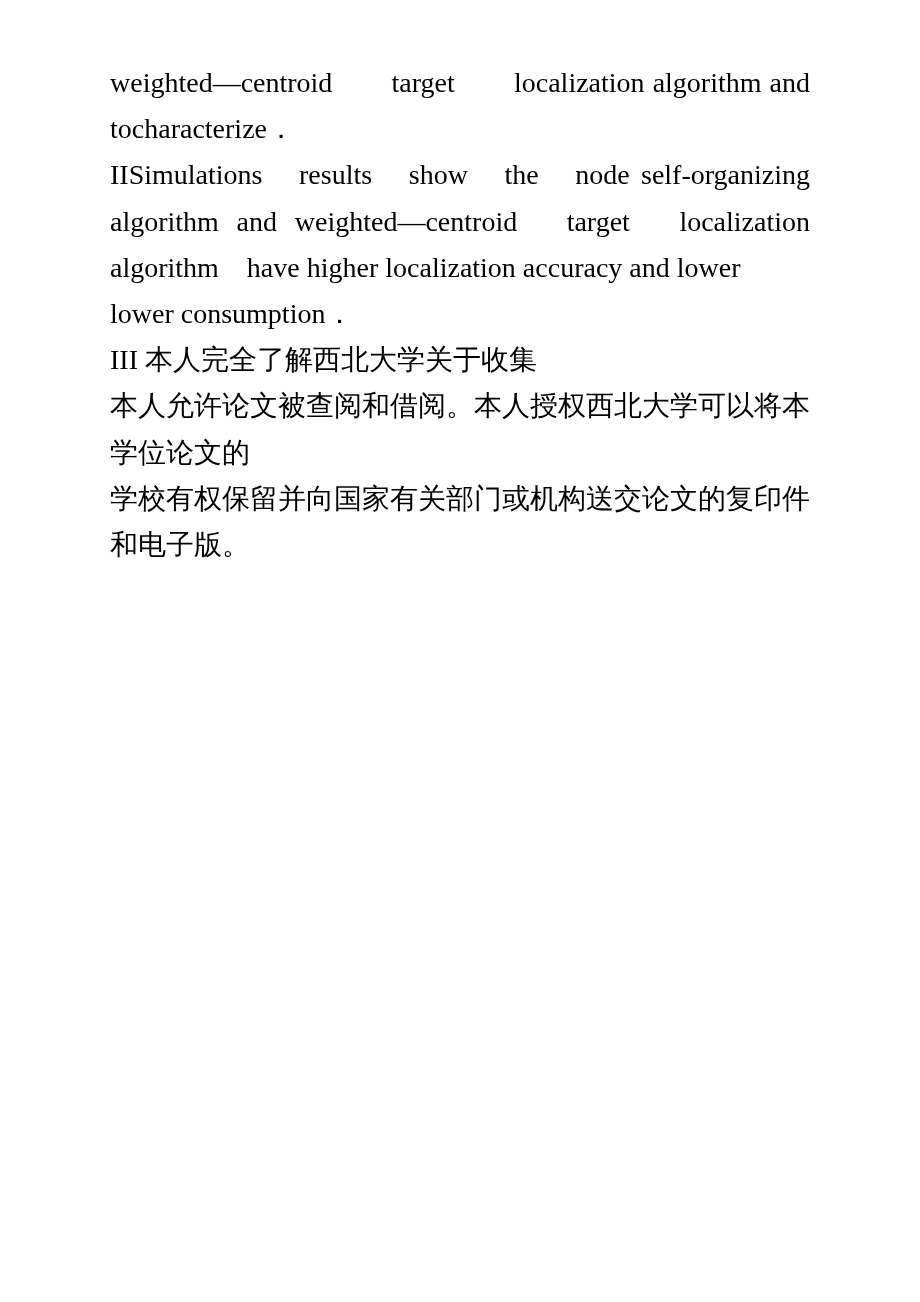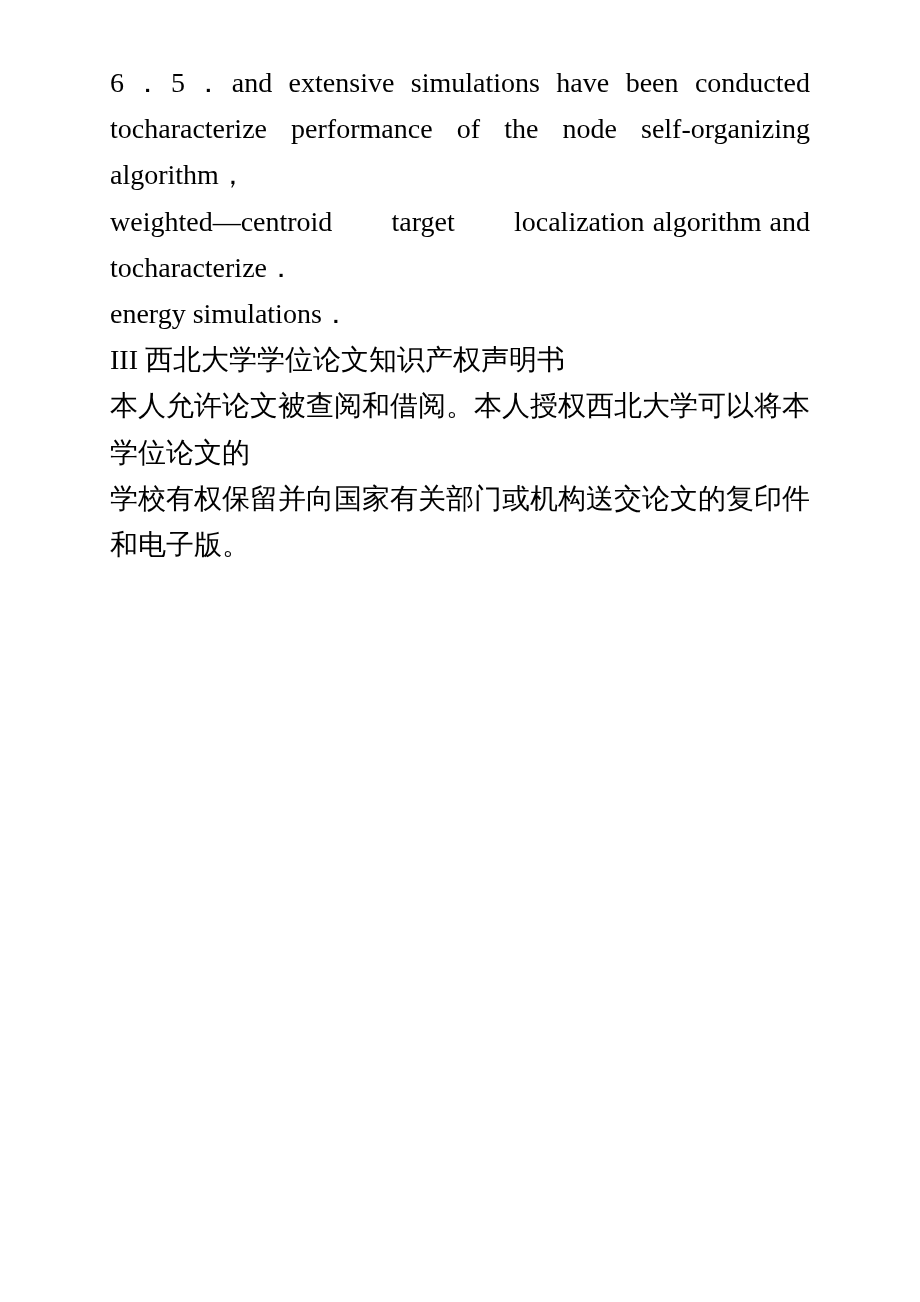--- a/index.html
+++ b/index.html
@@ -40,36 +40,36 @@
       font-size: 28px;
       line-height: 1.65;
       text-align: justify;
     }
   </style>
 </head>
 <body>
 
 <div class="content-block">
 
-  <div class="para para-english">
-    <span>6．5．and extensive simulations have been conducted tocharacterize performance of the node self-organizing algorithm，</span>
-  </div>
 
   <div class="para para-english">
     <span>weighted—centroid　　target　　localization algorithm and tocharacterize．</span>
   </div>
 
+  <div class="para para-english">
+    <span>IISimulations　results　show　the　node self-organizing algorithm and weighted—centroid　target　localization　algorithm　have higher localization accuracy and lower</span>
+  </div>
 
   <div class="para para-english">
-    <span>energy simulations．</span>
+    <span>lower consumption．</span>
   </div>
 
 
   <div class="para para-chinese">
-    <span>III 西北大学学位论文知识产权声明书</span>
+    <span>III 本人完全了解西北大学关于收集</span>
   </div>
 
 
   <div class="para para-chinese">
     <span>本人允许论文被查阅和借阅。本人授权西北大学可以将本学位论文的</span>
   </div>
 
   <div class="para para-chinese">
     <span>学校有权保留并向国家有关部门或机构送交论文的复印件和电子版。</span>
   </div>

